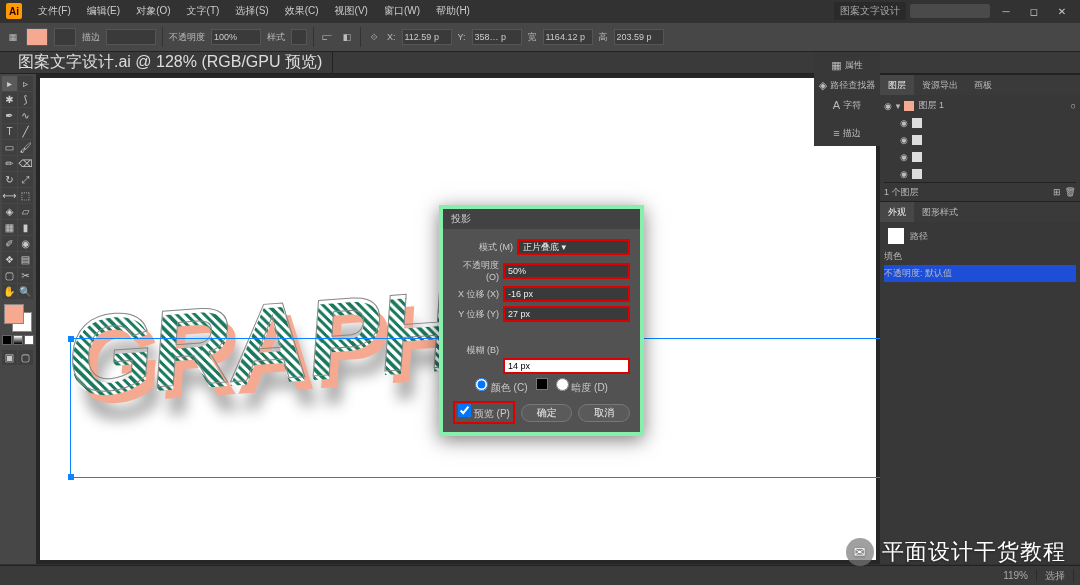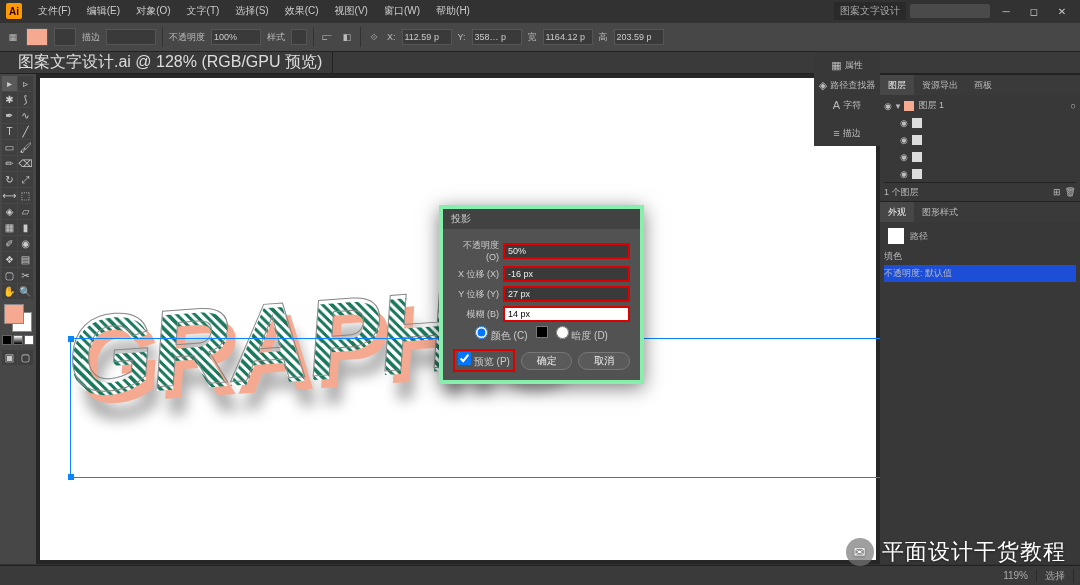--- a/index.html
+++ b/index.html
@@ -51,21 +51,21 @@
 .sel-handle { position: absolute; width: 6px; height: 6px; background: #0a84ff; }
 
 
 .dialog { position: absolute; top: 205px; left: 439px; width: 205px; background: #525252; border: 4px solid #86efac; font-size: 10px; color: #ccc; box-shadow: 0 4px 18px rgba(0,0,0,.5); }
 .dlg-title { height: 20px; background: #424242; display: flex; align-items: center; padding: 0 8px; font-size: 10px; }
 .dlg-body { padding: 10px 10px 8px; }
 .dlg-row { display: flex; align-items: center; margin-bottom: 4px; gap: 4px; }
 .dlg-label { width: 60px; text-align: right; font-size: 9px; }
 .dlg-input { height: 16px; background: #3a3a3a; border: 1px solid #666; color: #eee; font-size: 9px; padding: 0 3px; flex: 1; }
 .dlg-select { height: 16px; background: #3a3a3a; border: 1px solid #666; color: #eee; font-size: 9px; padding: 0 4px; flex: 1; }
-.dlg-input.white { background: #fff; color: #000; }
+.dlg-input.white { background: #fff; color: #000; margin-top: 32px; }
 .red-outline { border: 2px solid #d00 !important; }
 .dlg-radio-row { display: flex; gap: 8px; justify-content: center; margin: 4px 0; }
 .dlg-chk-row { display: flex; align-items: center; gap: 6px; margin-top: 6px; }
 .dlg-btns { display: flex; gap: 6px; }
 .dlg-btn { flex: 1; height: 18px; background: #5a5a5a; border: 1px solid #777; border-radius: 9px; color: #eee; font-size: 10px; cursor: pointer; display: flex; align-items: center; justify-content: center; }
 
 
 .right-panels { width: 200px; background: #383838; display: flex; flex-direction: column; }
 .panel { border-top: 1px solid #222; font-size: 9px; color: #bbb; }
 .panel-tabs { display: flex; height: 20px; align-items: center; background: #3a3a3a; }
@@ -294,20 +294,24 @@
   <div class="ricon">▦ <span style="font-size:9px;margin-left:3px">属性</span></div>
   <div class="ricon">◈ <span style="font-size:9px;margin-left:3px">路径查找器</span></div>
   <div class="ricon">A <span style="font-size:9px;margin-left:3px">字符</span></div>
   <div class="ricon" style="margin-top:8px">≡ <span style="font-size:9px;margin-left:3px">描边</span></div>
 </div>
 
 <div class="dialog">
   <div class="dlg-title">投影</div>
   <div class="dlg-body">
     <div class="dlg-row">
+      <div class="dlg-label">模式 (M)</div>
+      <div class="dlg-select red-outline"><span>正片叠底</span> ▾</div>
+    </div>
+    <div class="dlg-row">
       <div class="dlg-label">不透明度 (O)</div>
       <input class="dlg-input red-outline" value="50%" style="">
     </div>
     <div class="dlg-row">
       <div class="dlg-label">X 位移 (X)</div>
       <input class="dlg-input red-outline" value="-16 px" style="">
     </div>
     <div class="dlg-row">
       <div class="dlg-label">Y 位移 (Y)</div>
       <input class="dlg-input red-outline" value="27 px" style="">

